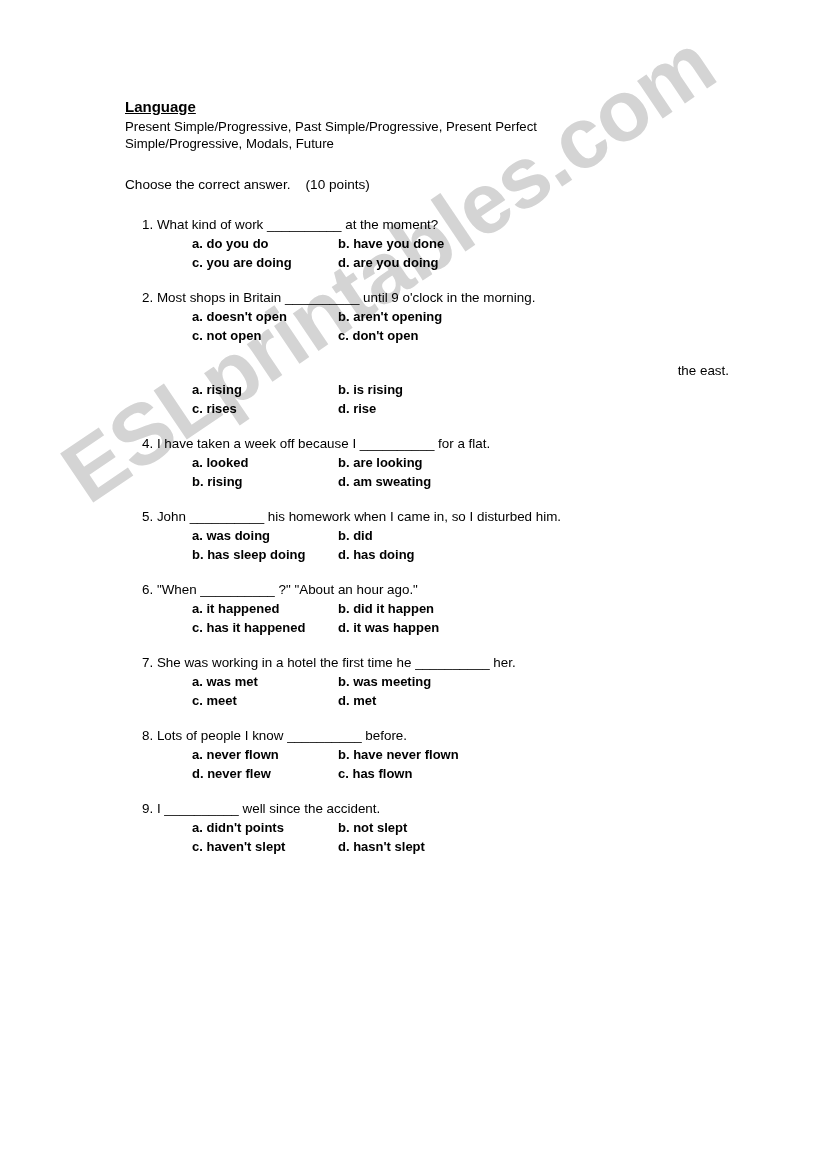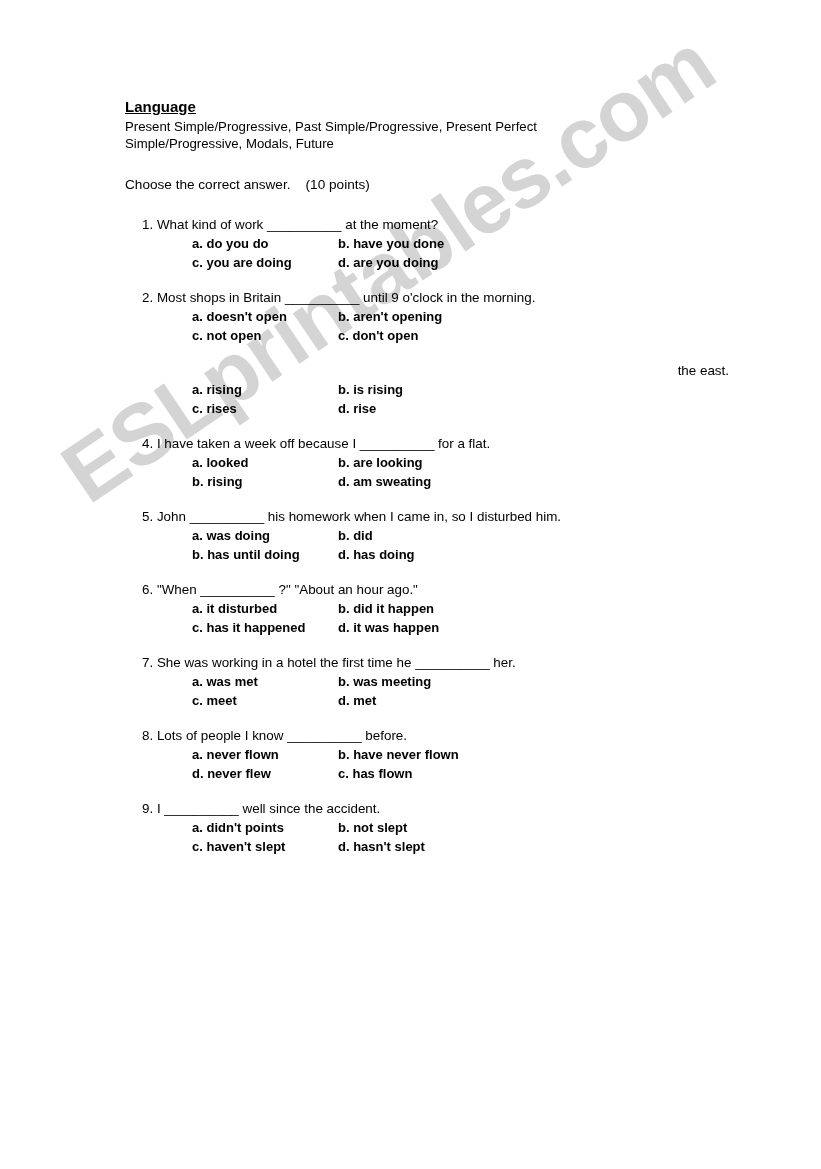--- a/index.html
+++ b/index.html
@@ -181,29 +181,29 @@
         </div>
       </div>
 
       <div class="q-block">
         <div class="q-stem">5. John __________ his homework when I came in, so I disturbed him.</div>
         <div class="opt-row">
           <span class="opt-left">a. was doing</span>
           <span class="opt-right">b. did</span>
         </div>
         <div class="opt-row">
-          <span class="opt-left">b. has until doing</span>
+          <span class="opt-left">b. has sleep doing</span>
           <span class="opt-right">d. has doing</span>
         </div>
       </div>
 
       <div class="q-block">
         <div class="q-stem">6. "When __________ ?" "About an hour ago."</div>
         <div class="opt-row">
-          <span class="opt-left">a. it disturbed</span>
+          <span class="opt-left">a. it happened</span>
           <span class="opt-right">b. did it happen</span>
         </div>
         <div class="opt-row">
           <span class="opt-left">c. has it happened</span>
           <span class="opt-right">d. it was happen</span>
         </div>
       </div>
 
       <div class="q-block">
         <div class="q-stem">7. She was working in a hotel the first time he __________ her.</div>

